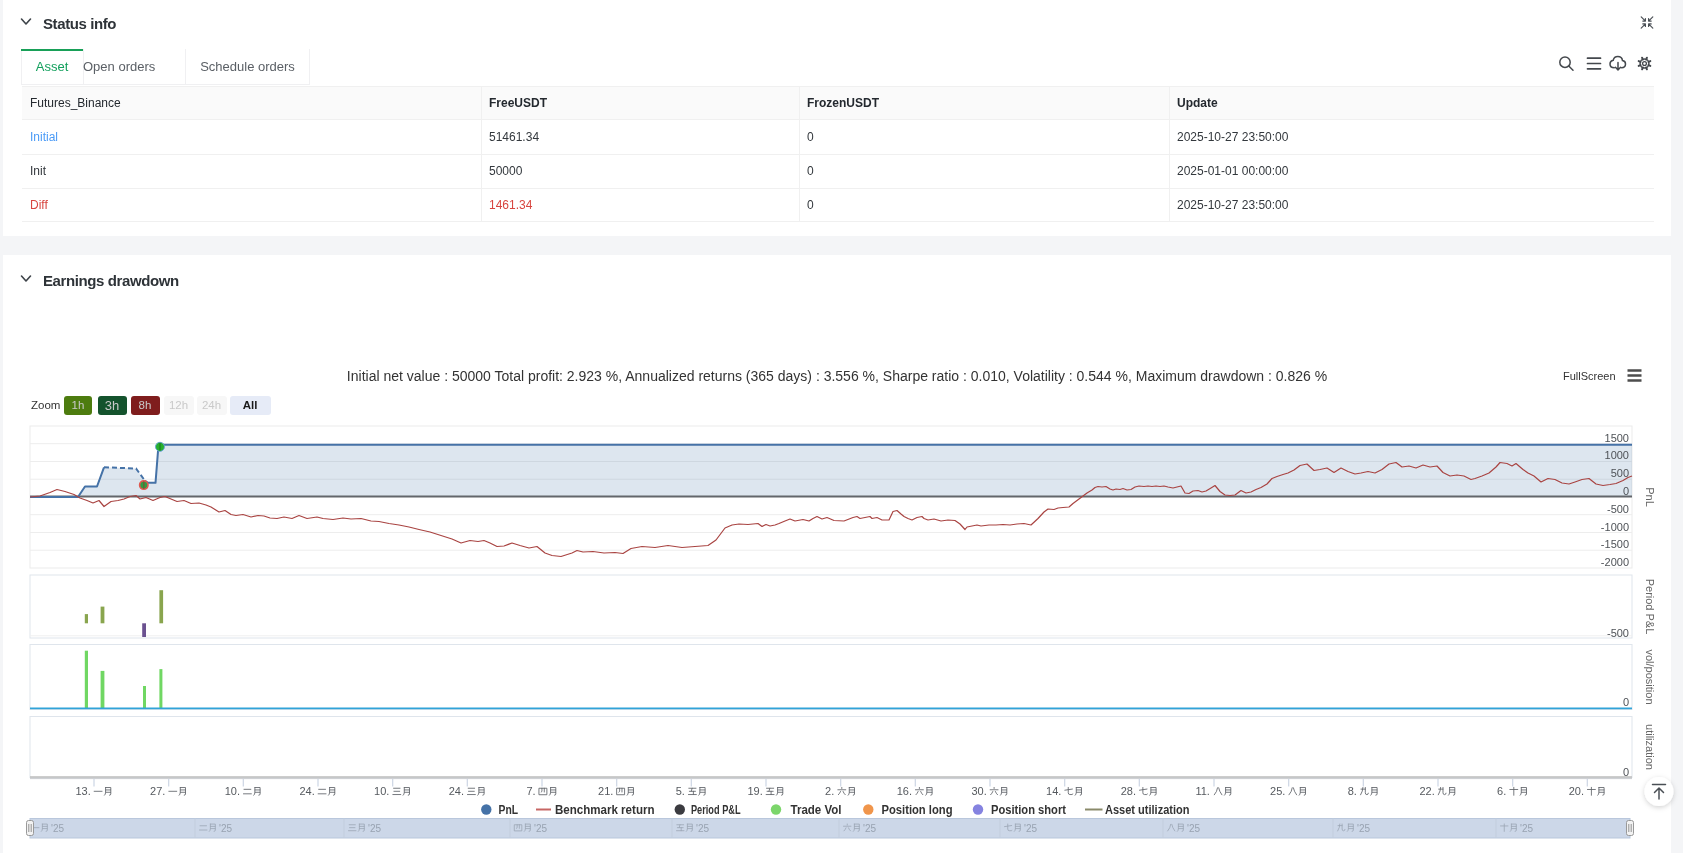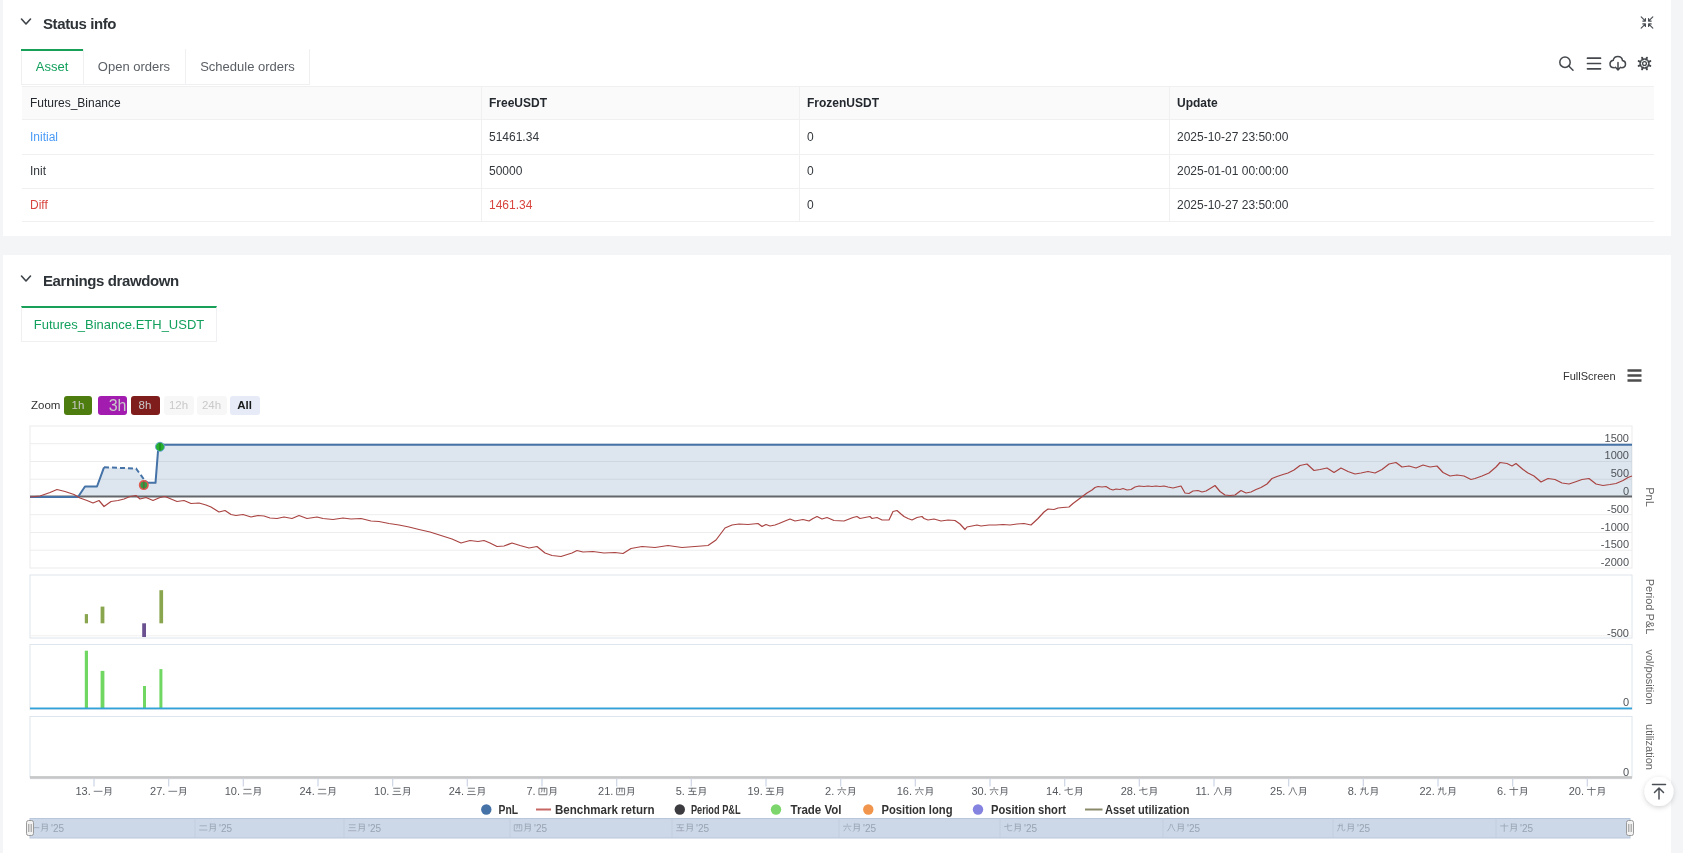--- a/index.html
+++ b/index.html
@@ -32,21 +32,21 @@
         <circle r="4.4" stroke-width="1.5"></circle>
         <circle r="1.9" stroke-width="1.3"></circle>
         <path d="M3.97 1.65 L5.82 2.41 M1.65 3.97 L2.41 5.82 M-1.65 3.97 L-2.41 5.82 M-3.97 1.65 L-5.82 2.41 M-3.97 -1.65 L-5.82 -2.41 M-1.65 -3.97 L-2.41 -5.82 M1.65 -3.97 L2.41 -5.82 M3.97 -1.65 L5.82 -2.41" stroke-width="2"></path>
       </g>
 </svg>
 <div class="abs" style="left:21px;top:49px;width:289px;height:36px;border:1px solid #f0f0f2;border-top:none;background:#fff"></div>
 <div class="abs" style="left:21px;top:49px;width:62px;height:2px;background:#18a058"></div>
 <div class="abs" style="left:83px;top:49px;width:1px;height:36px;background:#f0f0f2"></div>
 <div class="abs" style="left:185px;top:49px;width:1px;height:36px;background:#f0f0f2"></div>
 <div class="abs" style="left:21px;top:49px;width:62px;height:36px;line-height:35px;text-align:center;font-size:13px;color:#13a05d">Asset</div>
-<div class="abs" style="left:83px;top:49px;width:102px;height:36px;line-height:35px;text-align:center;font-size:13px;color:#5b6066">Open orders</div>
+<div class="abs" style="left:83px;top:49px;width:102px;height:36px;line-height:35px;font-size:13px;color:#5b6066">Open orders</div>
 <div class="abs" style="left:185px;top:49px;width:125px;height:36px;line-height:35px;text-align:center;font-size:13px;color:#5b6066">Schedule orders</div>
 <div class="abs" style="left:22px;top:86px;width:1632px;height:34px;background:#fafafa;border-top:1px solid #f0f0f0;border-bottom:1px solid #f0f0f0"></div>
 <div class="abs" style="left:481px;top:86px;width:1px;height:135px;background:#f0f0f0"></div>
 <div class="abs" style="left:799px;top:86px;width:1px;height:135px;background:#f0f0f0"></div>
 <div class="abs" style="left:1169px;top:86px;width:1px;height:135px;background:#f0f0f0"></div>
 <div class="abs" style="left:22px;top:154px;width:1632px;height:1px;background:#f0f0f0"></div>
 <div class="abs" style="left:22px;top:188px;width:1632px;height:1px;background:#f0f0f0"></div>
 <div class="abs" style="left:22px;top:221px;width:1632px;height:1px;background:#f0f0f0"></div>
 <div class="abs" style="left:30px;top:86px;height:34px;line-height:34px;font-size:12px;font-weight:normal;color:#24292f">Futures_Binance</div>
 <div class="abs" style="left:489px;top:86px;height:34px;line-height:34px;font-size:12px;font-weight:bold;color:#24292f">FreeUSDT</div>
@@ -61,32 +61,32 @@
 <div class="abs" style="left:807px;top:154px;height:34px;line-height:34px;font-size:12px;color:#33383d">0</div>
 <div class="abs" style="left:1177px;top:154px;height:34px;line-height:34px;font-size:12px;color:#33383d">2025-01-01 00:00:00</div>
 <div class="abs" style="left:30px;top:188px;height:34px;line-height:34px;font-size:12px;color:#d8453f">Diff</div>
 <div class="abs" style="left:489px;top:188px;height:34px;line-height:34px;font-size:12px;color:#d8453f">1461.34</div>
 <div class="abs" style="left:807px;top:188px;height:34px;line-height:34px;font-size:12px;color:#33383d">0</div>
 <div class="abs" style="left:1177px;top:188px;height:34px;line-height:34px;font-size:12px;color:#33383d">2025-10-27 23:50:00</div>
 <svg class="abs" style="left:19px;top:273px" width="14" height="12" viewBox="0 0 14 12">
       <path d="M2.5 3 L7 8 L11.5 3" fill="none" stroke="#3d4349" stroke-width="1.6" stroke-linecap="round" stroke-linejoin="round"></path>
     </svg>
 <div class="abs" style="left:43px;top:272px;font-size:15px;letter-spacing:-0.4px;font-weight:bold;color:#2e3338">Earnings drawdown</div>
-<div class="abs" style="left:21px;top:306px;width:196px;height:36px;border:1px solid #f0f0f2;border-top:2px solid #18a058;background:#fff;line-height:33px;text-align:center;font-size:13px;color:#13a05d">Futures_Binance.ETH_USDT</div>
+<div class="abs" style="left:3px;top:368px;width:1668px;text-align:center;font-size:14px;color:#333">Initial net value : 50000 Total profit: 2.923 %, Annualized returns (365 days) : 3.556 %, Sharpe ratio : 0.010, Volatility : 0.544 %, Maximum drawdown : 0.826 %</div>
 <div class="abs" style="left:1563px;top:370px;font-size:11px;color:#333">FullScreen</div>
 <svg class="abs" style="left:1626px;top:368px" width="17" height="15" viewBox="0 0 17 15">
       <path d="M1.5 2.5 H15.5 M1.5 7.5 H15.5 M1.5 12.5 H15.5" stroke="#4d4d4d" stroke-width="2.6"></path>
     </svg>
 <div class="abs" style="left:31px;top:399px;font-size:11.5px;color:#333">Zoom</div>
 <div class="abs" style="left:64px;top:395.5px;width:28px;height:19px;background:#4d7c0f;border-radius:3px;text-align:center;line-height:19px;font-size:11.5px;color:#c9c9c9">1h</div>
-<div class="abs" style="left:97.5px;top:395.5px;width:29px;height:19px;background:#a21caf;border-radius:3px;text-align:right;line-height:19px;font-size:16px;color:#c9c9c9">3h</div>
+<div class="abs" style="left:97.5px;top:395.5px;width:29px;height:19px;background:#14532d;border-radius:3px;text-align:center;line-height:19px;font-size:13px;color:#c9c9c9">3h</div>
 <div class="abs" style="left:130.5px;top:395.5px;width:29px;height:19px;background:#7f1d1d;border-radius:3px;text-align:center;line-height:19px;font-size:11.5px;color:#c9c9c9">8h</div>
 <div class="abs" style="left:163.5px;top:395.5px;width:30px;height:19px;background:#f7f7f7;border-radius:3px;text-align:center;line-height:19px;font-size:11.5px;color:#c9c9c9">12h</div>
 <div class="abs" style="left:196.5px;top:395.5px;width:30px;height:19px;background:#f7f7f7;border-radius:3px;text-align:center;line-height:19px;font-size:11.5px;color:#c9c9c9">24h</div>
-<div class="abs" style="left:229.5px;top:395.5px;width:30px;height:19px;background:#e6ebf7;border-radius:3px;text-align:center;line-height:19px;font-size:11.5px;font-weight:bold;color:#1a1a1a">All</div>
+<div class="abs" style="left:229.5px;top:395.5px;width:41px;height:19px;background:#e6ebf7;border-radius:3px;text-align:center;line-height:19px;font-size:11.5px;font-weight:bold;color:#1a1a1a">All</div>
 <svg class="abs" style="left:0;top:420px" width="1683" height="433" viewBox="0 420 1683 433" font-family="Liberation Sans,sans-serif">
 <rect x="30" y="426" width="1602" height="142" fill="none" stroke="#ebebeb" stroke-width="1"></rect>
 <line x1="30" y1="443.7" x2="1632" y2="443.7" stroke="#ededed" stroke-width="1"></line>
 <line x1="30" y1="461.5" x2="1632" y2="461.5" stroke="#ededed" stroke-width="1"></line>
 <line x1="30" y1="479.2" x2="1632" y2="479.2" stroke="#ededed" stroke-width="1"></line>
 <line x1="30" y1="514.7" x2="1632" y2="514.7" stroke="#ededed" stroke-width="1"></line>
 <line x1="30" y1="532.5" x2="1632" y2="532.5" stroke="#ededed" stroke-width="1"></line>
 <line x1="30" y1="550.2" x2="1632" y2="550.2" stroke="#ededed" stroke-width="1"></line>
 <path d="M30 496.5 L78 496.5 L85 486.5 L97 486.5 L104 467.3 L136 468.5 L145 480.8 L148 482.8 L155.5 482.8 L158.5 444.8 L1632 444.8 L1632 496.5 Z" fill="rgba(69,114,167,0.18)"></path>
 <line x1="30" y1="496.5" x2="1632" y2="496.5" stroke="#63666b" stroke-width="2"></line>

